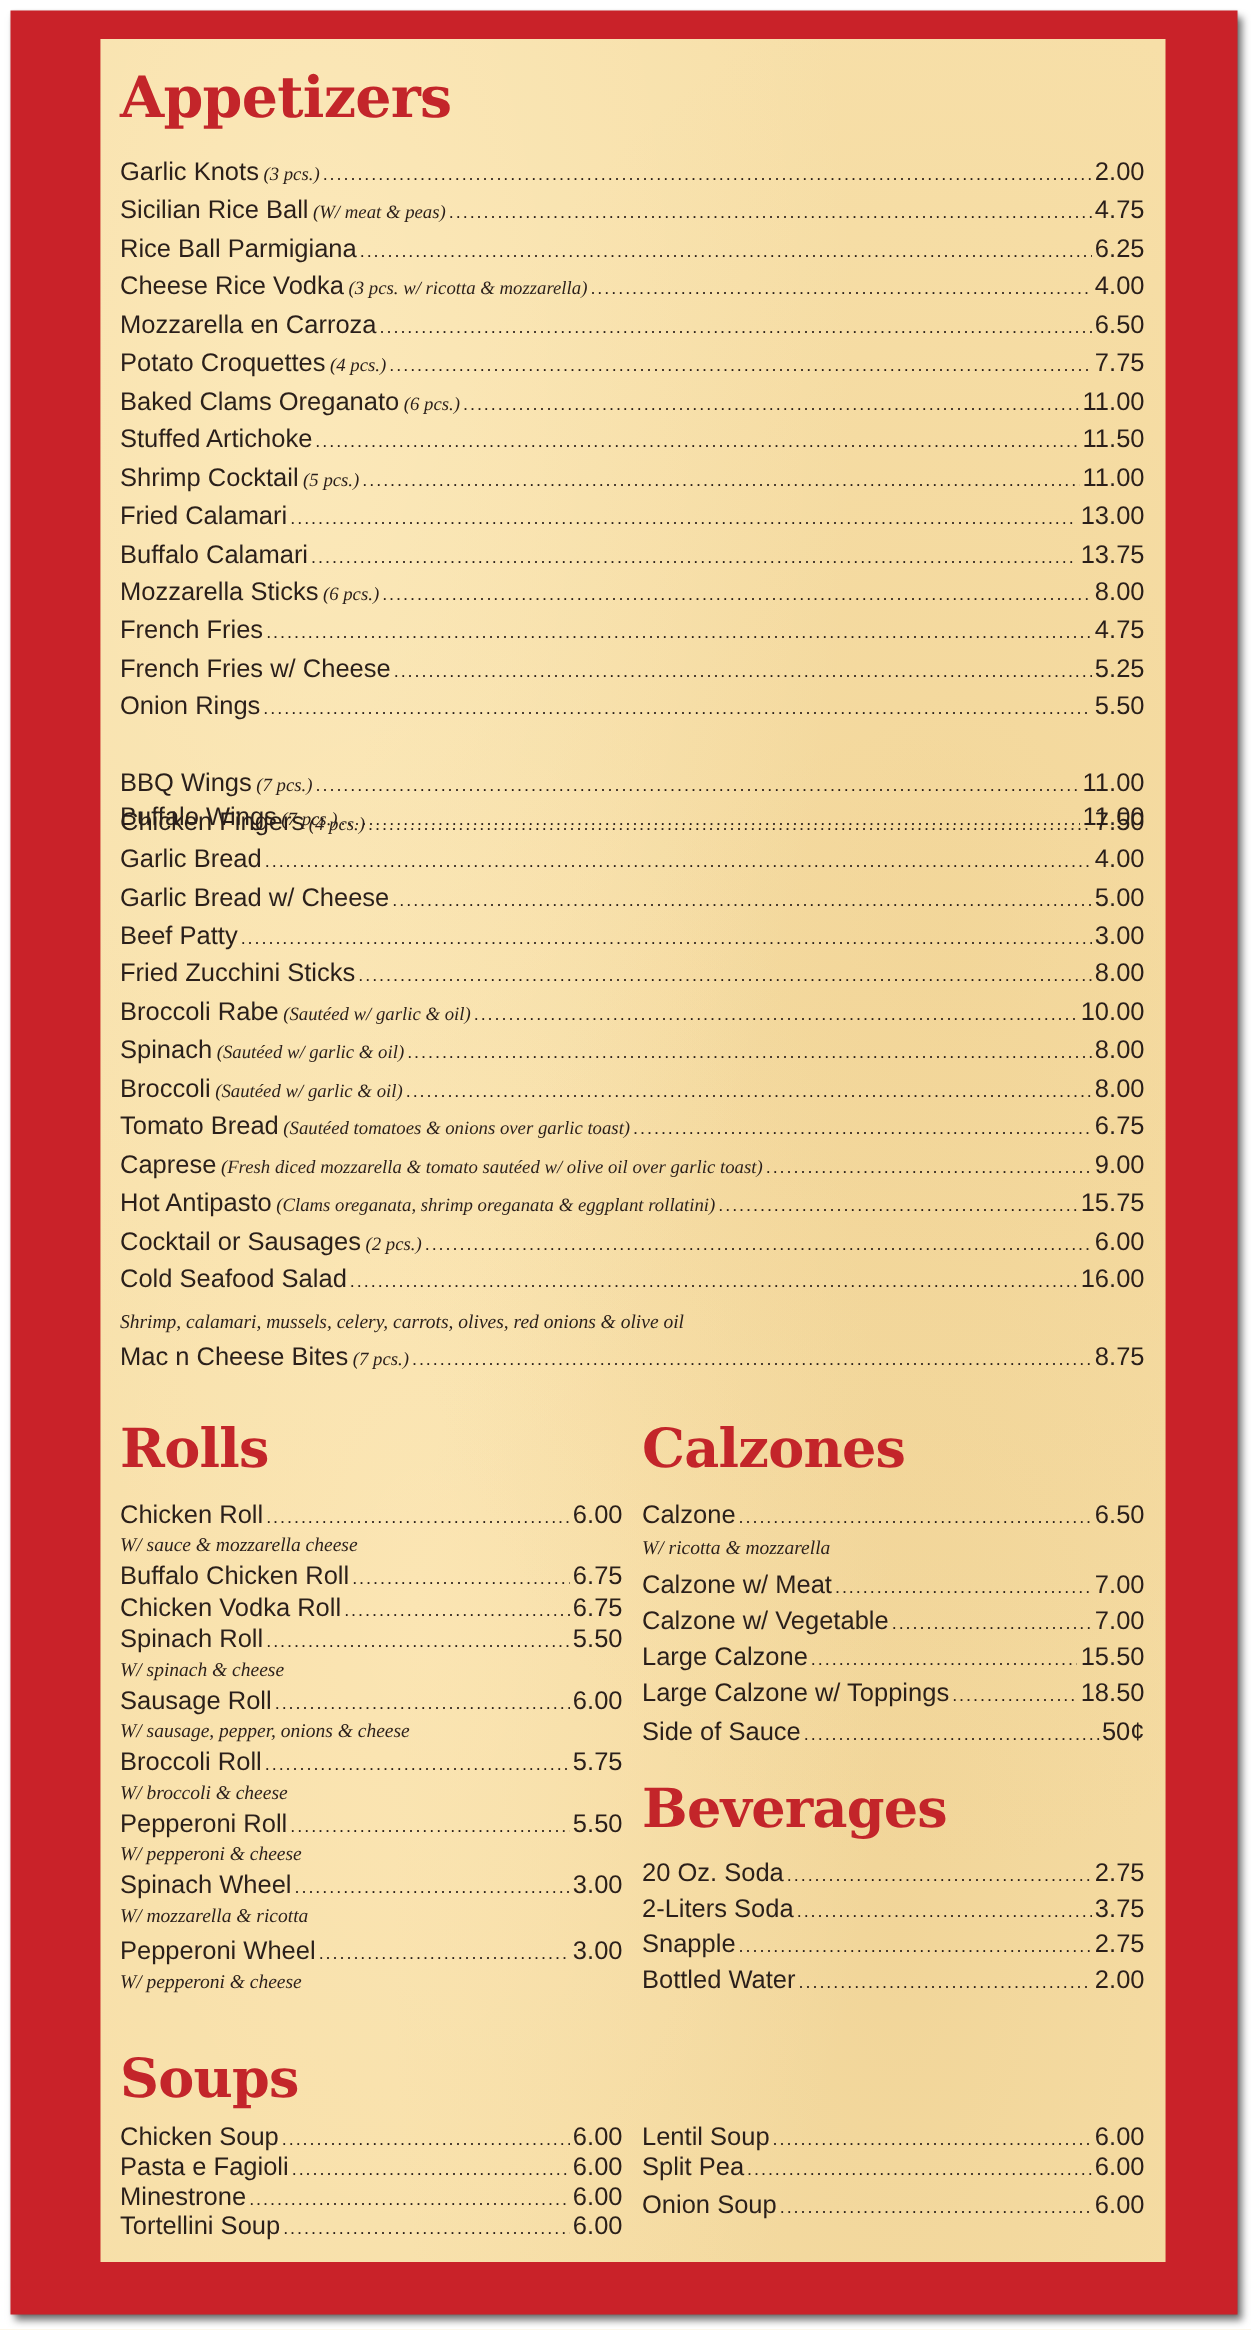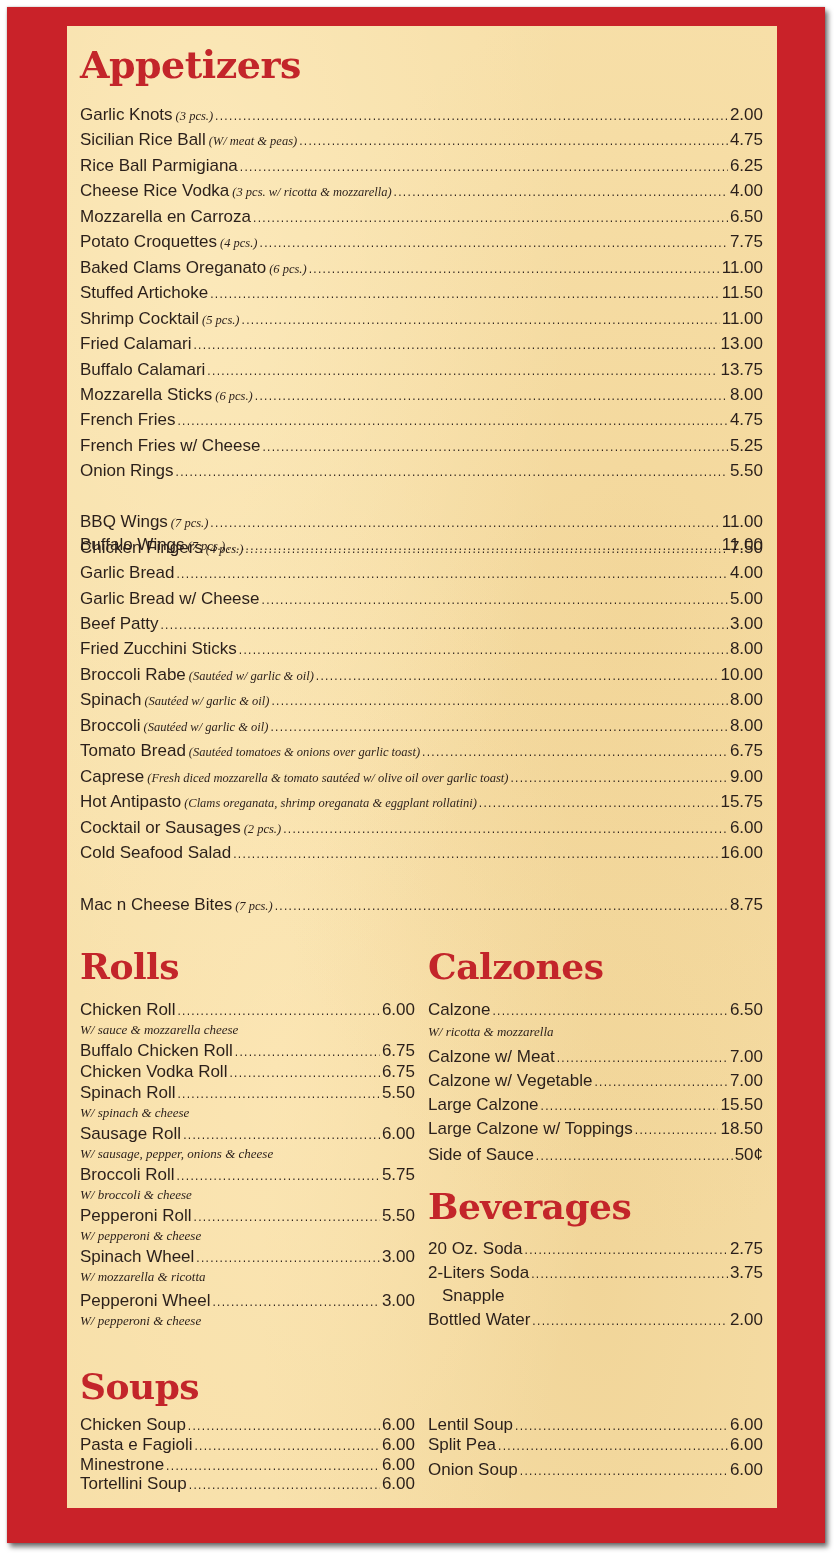--- a/index.html
+++ b/index.html
@@ -250,20 +250,21 @@
         <span class="dots"></span>
         <span class="price">16.00</span>
       </div>
       <div class="row" style="left: 13px; top: 868.5px; width: 683px;">
         <span class="name">Mac n Cheese Bites</span>
         <span class="note">(7 pcs.)</span>
         <span class="dots"></span>
         <span class="price">8.75</span>
       </div>
     </div>
+  <div class="desc" style="left:13px; top:847px;">Shrimp, calamari, mussels, celery, carrots, olives, red onions &amp; olive oil</div>
 
   <div class="heading" style="left:13px; top:922px; font-size:36px;">Rolls</div>
   <div id="rolls-list">
       <div class="row" style="left: 13px; top: 974px; width: 335px;">
         <span class="name">Chicken Roll</span>
         <span class="dots"></span>
         <span class="price">6.00</span>
       </div>
       <div class="desc" style="left: 13px; top: 996px;">W/ sauce &amp; mozzarella cheese</div>
       <div class="row" style="left: 13px; top: 1015px; width: 335px;">
@@ -354,21 +355,21 @@
       <div class="row" style="left: 361px; top: 1213px; width: 335px;">
         <span class="name">20 Oz. Soda</span>
         <span class="dots"></span>
         <span class="price">2.75</span>
       </div>
       <div class="row" style="left: 361px; top: 1237px; width: 335px;">
         <span class="name">2-Liters Soda</span>
         <span class="dots"></span>
         <span class="price">3.75</span>
       </div>
-      <div class="row" style="left: 373px; top: 1260px; width: 335px; flex-direction: column;">
+      <div class="row" style="left: 361px; top: 1260px; width: 335px;">
         <span class="name">Snapple</span>
         <span class="dots"></span>
         <span class="price">2.75</span>
       </div>
       <div class="row" style="left: 361px; top: 1284px; width: 335px;">
         <span class="name">Bottled Water</span>
         <span class="dots"></span>
         <span class="price">2.00</span>
       </div>
     </div>

